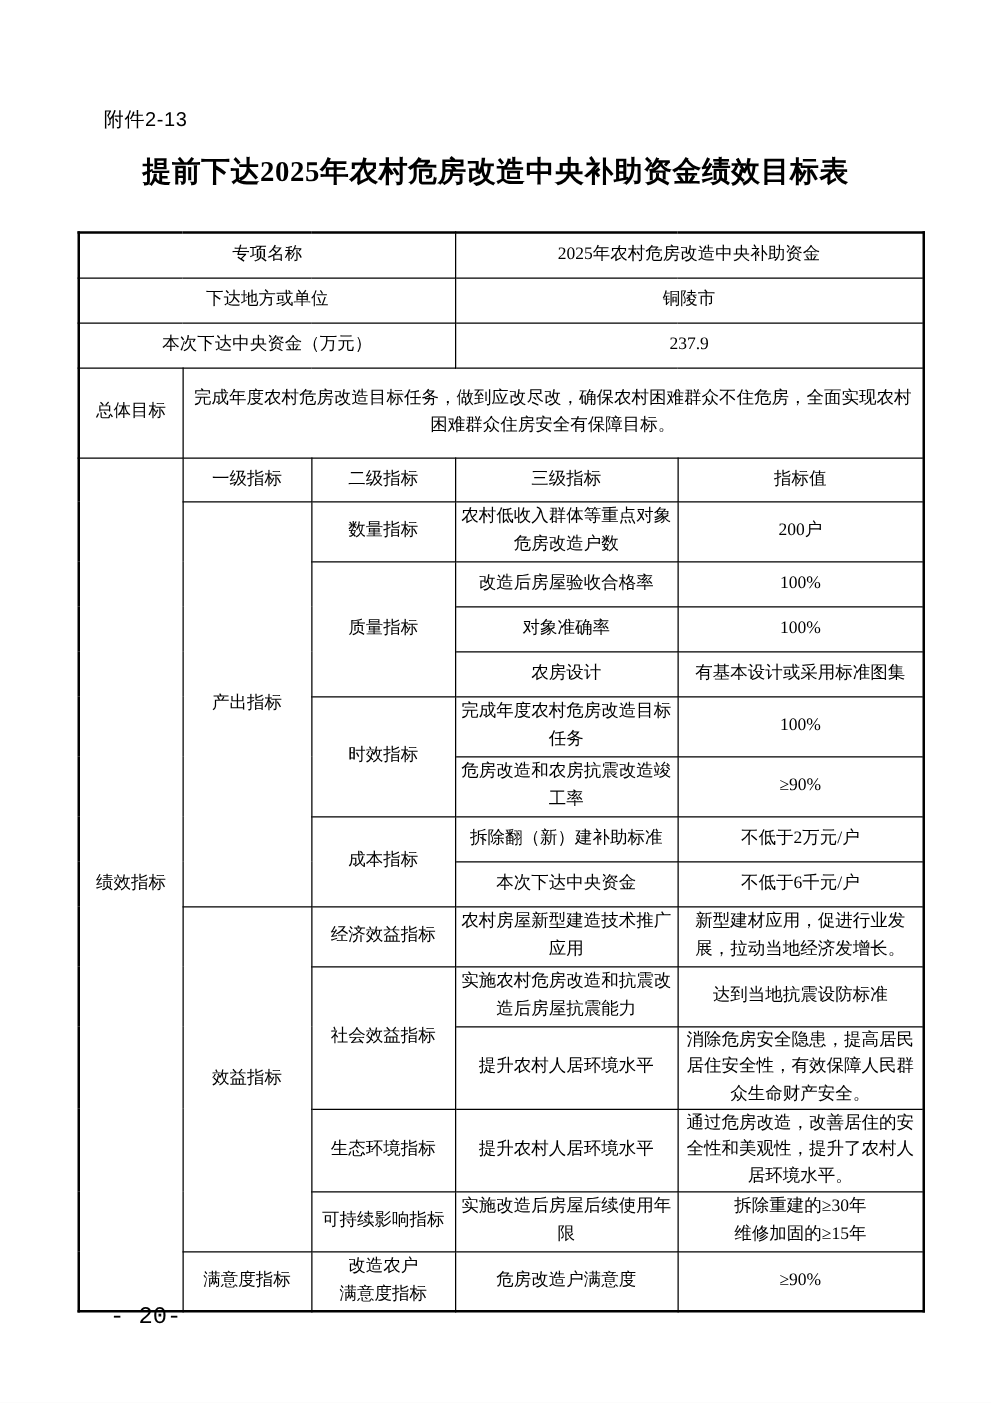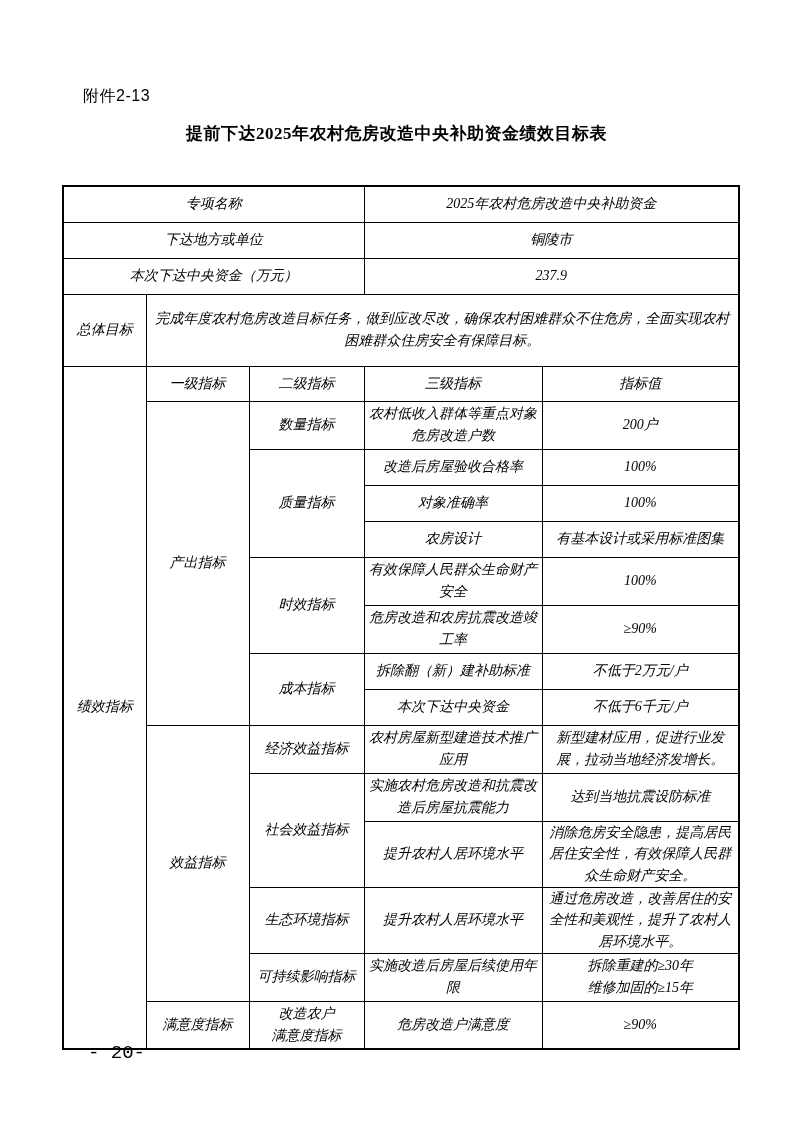--- a/index.html
+++ b/index.html
@@ -22,42 +22,41 @@
     font-family: "Liberation Sans", "DejaVu Sans", sans-serif;
     font-size: 16px;
     letter-spacing: 0.5px;
     margin-left: 36px;
   }
   .doc-title {
     position: absolute;
     left: 0; top: 122px;
     width: 100%;
     text-align: center;
-    font-size: 17px;
+    font-size: 23px;
     font-weight: bold;
     letter-spacing: 0.5px;
     margin: 0;
   }
   table.main {
     position: absolute;
     left: 62px; top: 185px;
     width: 676px;
     border-collapse: collapse;
     table-layout: fixed;
     border: 2.5px solid #000;
   }
   table.main td {
     border: 1.5px solid #000;
     font-size: 14px;
     line-height: 1.55;
     padding: 0 4px;
     text-align: center;
     vertical-align: middle;
     overflow: hidden;
-    font-style: italic;
   }
   td.left { text-align: left; padding-left: 6px; }
   td.goal-text {
     text-align: left;
     padding: 6px 10px;
     line-height: 1.85;
     vertical-align: middle;
     margin-top: 16px;
   }
   .pre { white-space: pre-line; }
@@ -129,21 +128,21 @@
       <td class="left">对象准确率</td>
       <td>100%</td>
     </tr>
     <tr style="height:36px">
       <td class="left">农房设计</td>
       <td>有基本设计或采用标准图集</td>
     </tr>
 
     <tr style="height:48px">
       <td rowspan="2">时效指标</td>
-      <td class="left">有效保障人民群众生命财产安全</td>
+      <td class="left">完成年度农村危房改造目标任务</td>
       <td>100%</td>
     </tr>
     <tr style="height:48px">
       <td class="left">危房改造和农房抗震改造竣工率</td>
       <td>≥90%</td>
     </tr>
 
     <tr style="height:36px">
       <td rowspan="2">成本指标</td>
       <td class="left">拆除翻（新）建补助标准</td>

